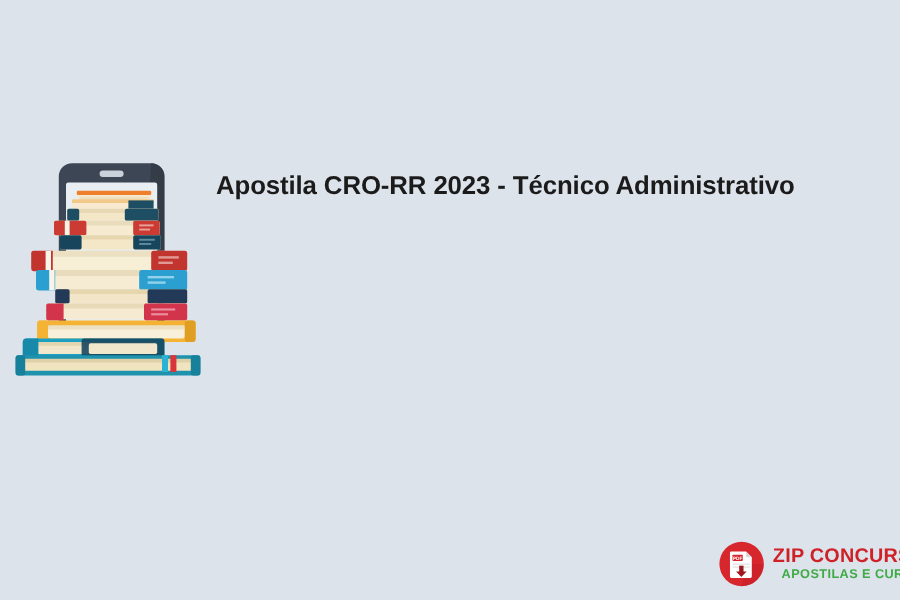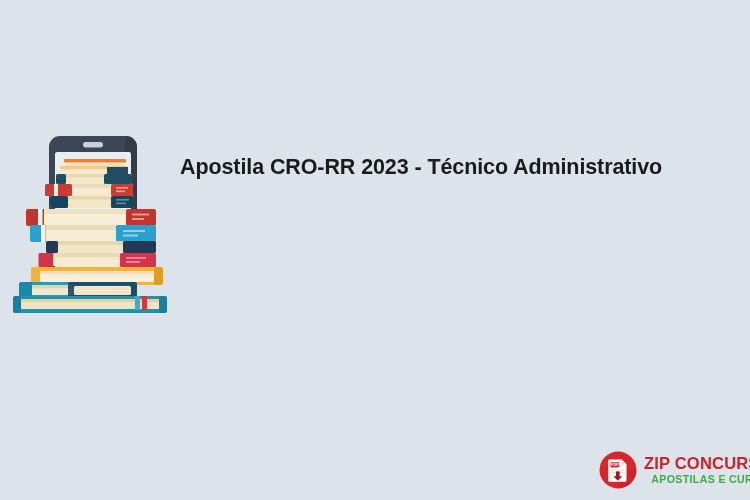--- a/index.html
+++ b/index.html
@@ -40,21 +40,20 @@
     left: 180px;
     top: 141px;
     width: 540px;
     font-size: 21.5px;
     font-weight: bold;
     color: #1b1b1b;
     letter-spacing: -0.1px;
     line-height: 28px;
     white-space: nowrap;
     font-family: "Liberation Sans", sans-serif;
-    margin-top: 12px;
   }
 
   
   #brand-logo {
     position: absolute;
     left: 599px;
     top: 450px;
     height: 40px;
     display: flex;
     align-items: center;

